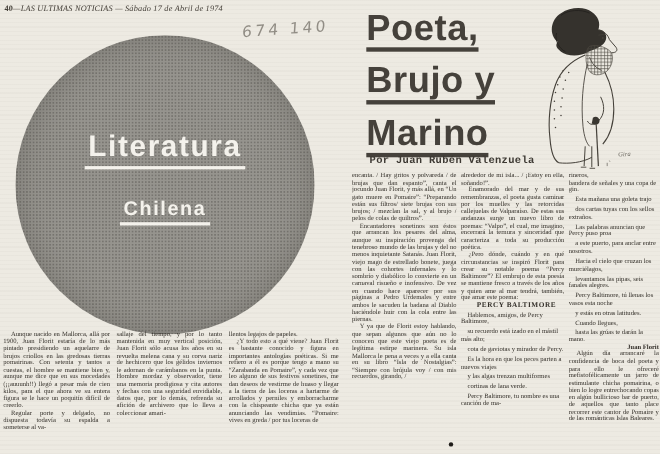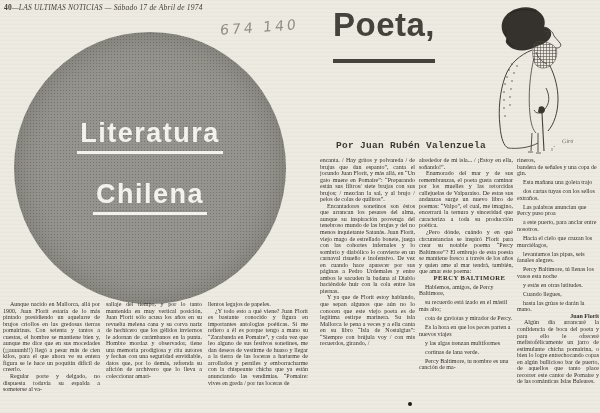--- a/index.html
+++ b/index.html
@@ -18,27 +18,27 @@
   
   .circle{position:absolute;left:14px;top:32px;width:272px;height:272px;border-radius:50%;
     background-color:#8f8d87;
     background-image:radial-gradient(rgba(58,56,52,.28) 1px, rgba(255,255,255,.06) 1px);
     background-size:3px 3px;
     box-shadow:inset 0 0 30px rgba(66,63,58,.35);}
   .circle-label{position:absolute;width:100%;text-align:center;font-family:"Liberation Sans",sans-serif;
     font-weight:bold;color:#f4f2ec;}
   .circle-label span{display:inline-block;border-bottom:3px solid #f4f2ec;padding:0 3px 2px;letter-spacing:1.5px;}
   .circle-label.l1{top:86px;font-size:27px;}
-  .circle-label.l2{top:147px;font-size:27px;}
+  .circle-label.l2{top:147px;font-size:18px;}
 
   
   .headline{position:absolute;left:333px;top:7px;width:160px;font-family:"Liberation Sans",sans-serif;
     font-weight:bold;color:#45413b;}
   .headline .hl{display:block;margin-bottom:8px;}
-  .headline .hl span{display:inline-block;font-size:33px;line-height:36px;border-bottom:4px solid #45413b;padding-bottom:16px;letter-spacing:.5px;text-align:right;}
+  .headline .hl span{display:inline-block;font-size:33px;line-height:36px;border-bottom:4px solid #45413b;padding-bottom:0px;letter-spacing:.5px;text-align:right;}
   .byline{position:absolute;left:336px;top:140px;font-family:Liberation Mono, monospace;
     font-weight:bold;font-size:9.5px;color:#3d3933;white-space:nowrap;letter-spacing:.3px;}
 
   
   .col{position:absolute;font-size:6px;line-height:6.55px;text-align:justify;overflow:hidden;color:#332f29;}
   .col p{margin:0;text-indent:7px;}
   .col p.flush{text-indent:0;}
   .col-1{left:3px;  top:301px;width:97px; height:110px;}
   .col-2{left:106px;top:301px;width:96px; height:110px;}
   .col-3{left:208px;top:301px;width:100px;height:110px;}
@@ -69,20 +69,22 @@
 
   <div class="handwritten">674 140</div>
 
   <div class="circle">
     <div class="circle-label l1"><span>Literatura</span></div>
     <div class="circle-label l2"><span>Chilena</span></div>
   </div>
 
   <div class="headline">
     <span class="hl"><span>Poeta,</span></span>
+    <span class="hl"><span>Brujo y</span></span>
+    <span class="hl"><span>Marino</span></span>
   </div>
   <div class="byline">Por Juan Rubén Valenzuela</div>
 
   <div class="illo">
     <svg viewBox="0 0 108 152" xmlns="http://www.w3.org/2000/svg">
       <defs>
         <pattern id="xhatch" width="3" height="3" patternUnits="userSpaceOnUse">
           <path d="M0,0.5 H3 M0.5,0 V3" stroke="#4c4840" stroke-width="0.55"></path>
         </pattern>
       </defs>

